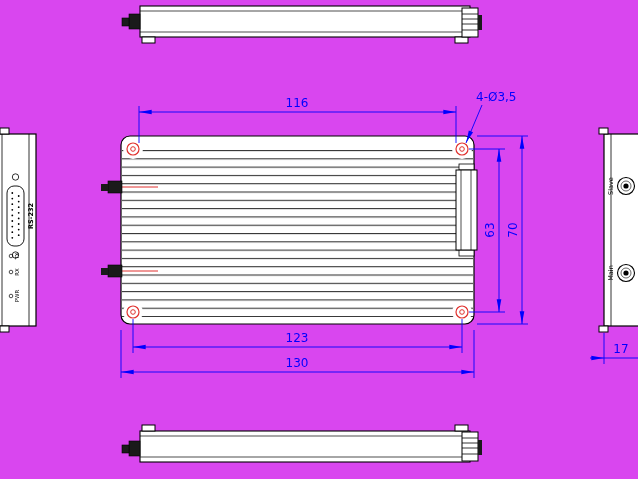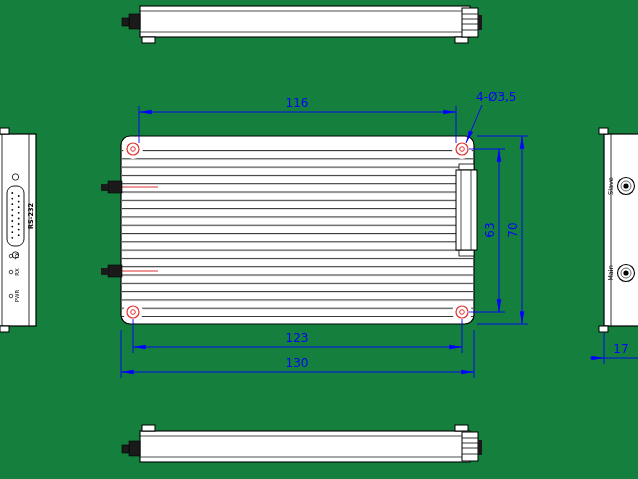--- a/index.html
+++ b/index.html
@@ -1,16 +1,16 @@
 <!DOCTYPE html>
 <html><head>
 <meta charset="utf-8">
 <style>
   html,body{margin:0;padding:0;background:#fff;}
-  .canvas{position:relative;width:638px;height:479px;background:#15803d;overflow:hidden;text-decoration:underline;}
+  .canvas{position:relative;width:638px;height:479px;background:#d946ef;overflow:hidden;text-decoration:underline;}
   svg{display:block;}
   .dim-text{font-family:"DejaVu Sans",sans-serif;font-size:12px;fill:#0000ff;}
   .note-text{font-family:"DejaVu Sans",sans-serif;font-size:12px;fill:#0000ff;}
   .panel-text{font-family:"DejaVu Sans",sans-serif;font-size:6.5px;fill:#000;}
   .panel-text-sm{font-family:"DejaVu Sans",sans-serif;font-size:5.5px;fill:#000;}
   .panel-text-bold{font-family:"DejaVu Sans",sans-serif;font-size:6.5px;font-weight:bold;fill:#000;}
 </style>
 </head>
 <body>
 

